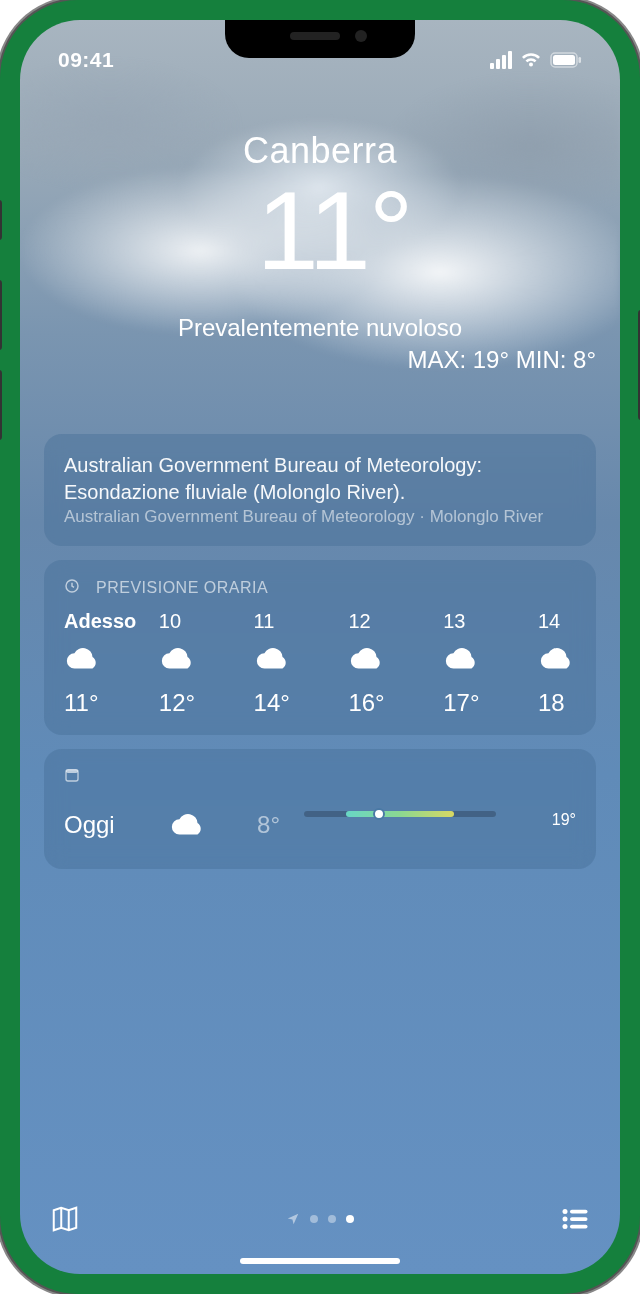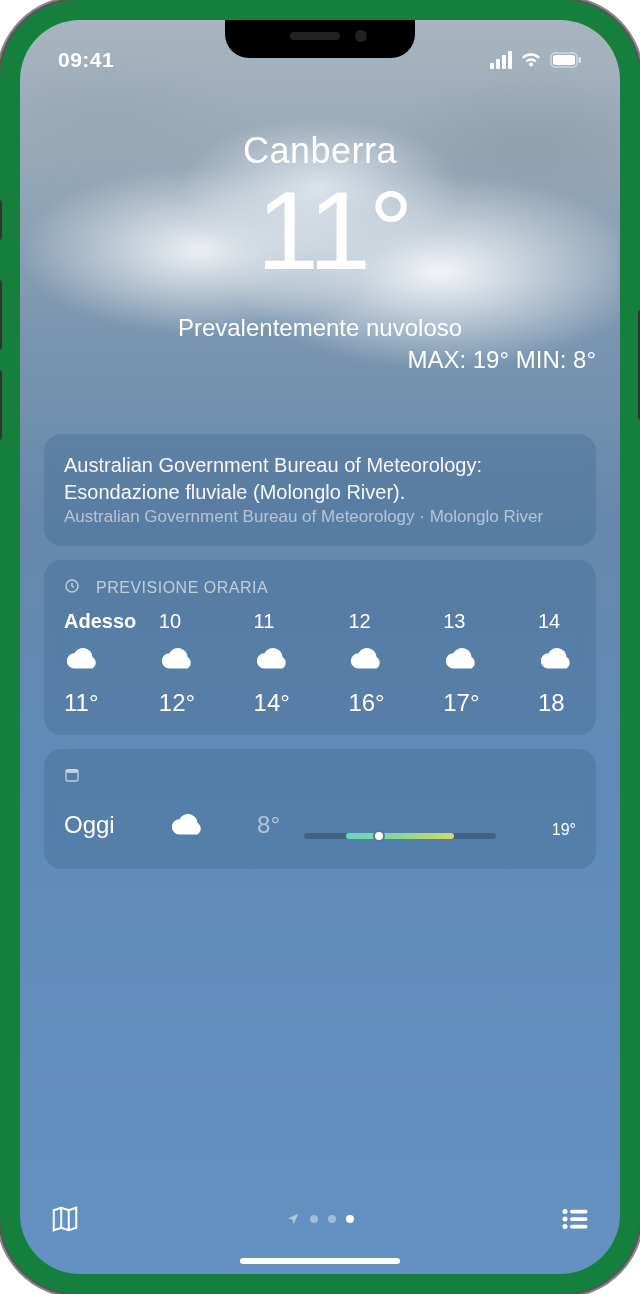--- a/index.html
+++ b/index.html
@@ -77,21 +77,21 @@
     }
     
     .hourly-row { display: flex; justify-content: space-between; }
     .hour-col { display: flex; flex-direction: column; gap: 12px; min-width: 74px; }
     .hour-col:last-child { min-width: 30px; overflow: hidden; align-items: flex-start; }
     .hour-label { font-size: 20px; font-weight: 500; }
     .hour-label.now { font-weight: 600; }
     .hour-temp { font-size: 24px; font-weight: 500; }
     .cloud-svg { width: 38px; height: 28px; }
     
-    .daily-row { display: flex; align-items: flex-end; padding: 12px 0; gap: 24px; }
+    .daily-row { display: flex; align-items: flex-start; padding: 12px 0; gap: 24px; }
     .day-name { width: 80px; font-size: 24px; font-weight: 400; }
     .day-icon { width: 40px; display: flex; justify-content: center; }
     .day-low { width: 48px; text-align: right; font-size: 24px; color: rgba(255,255,255,0.55); }
     .range-bar { flex: 1; height: 6px; background: rgba(0,0,0,0.22); border-radius: 3px; position: relative; }
     .range-fill { position: absolute; top: 0; height: 6px; border-radius: 3px; background: linear-gradient(90deg,#68d6c5,#8bd891,#d8d863); }
     .range-dot { position: absolute; top: -3px; width: 12px; height: 12px; border-radius: 50%; background: #fff; border: 2px solid #4a7aa5; }
     .day-high { width: 56px; text-align: right; font-size: 16px; font-weight: 400; }
     
     .bottom-bar {
       position: absolute; bottom: 0; left: 0; right: 0; height: 90px;

